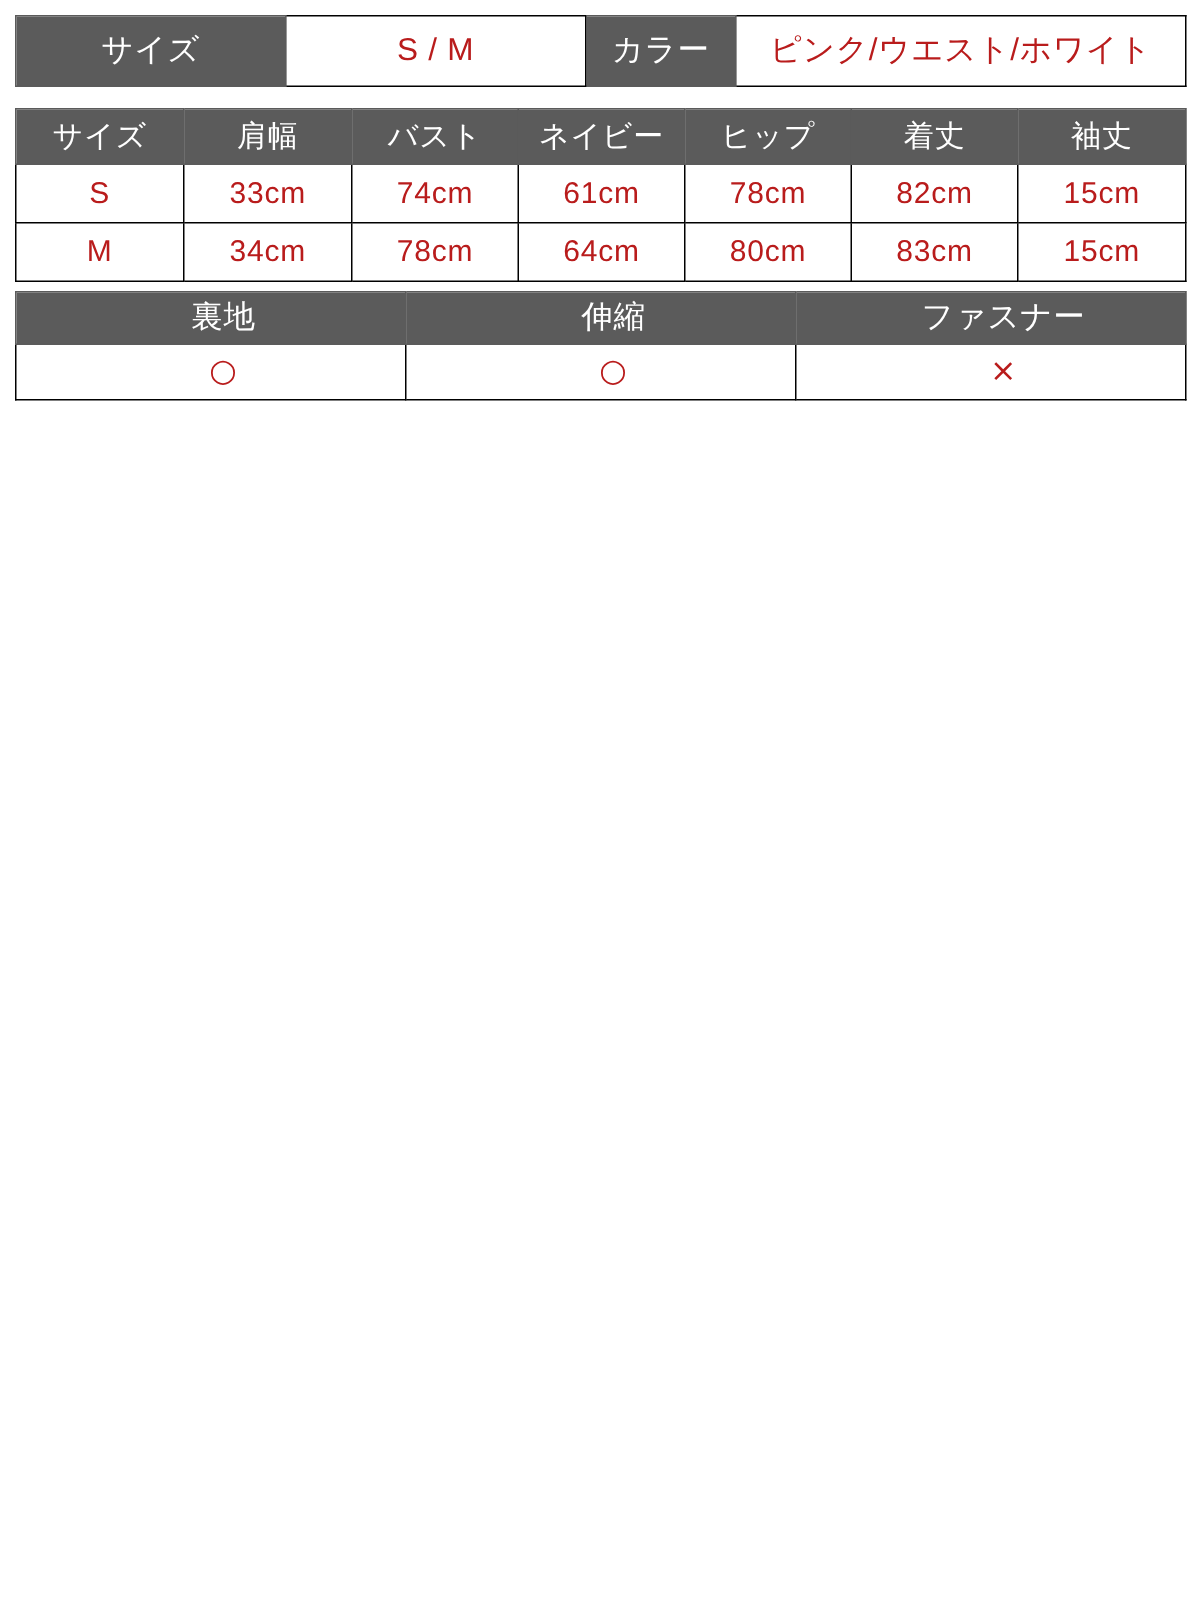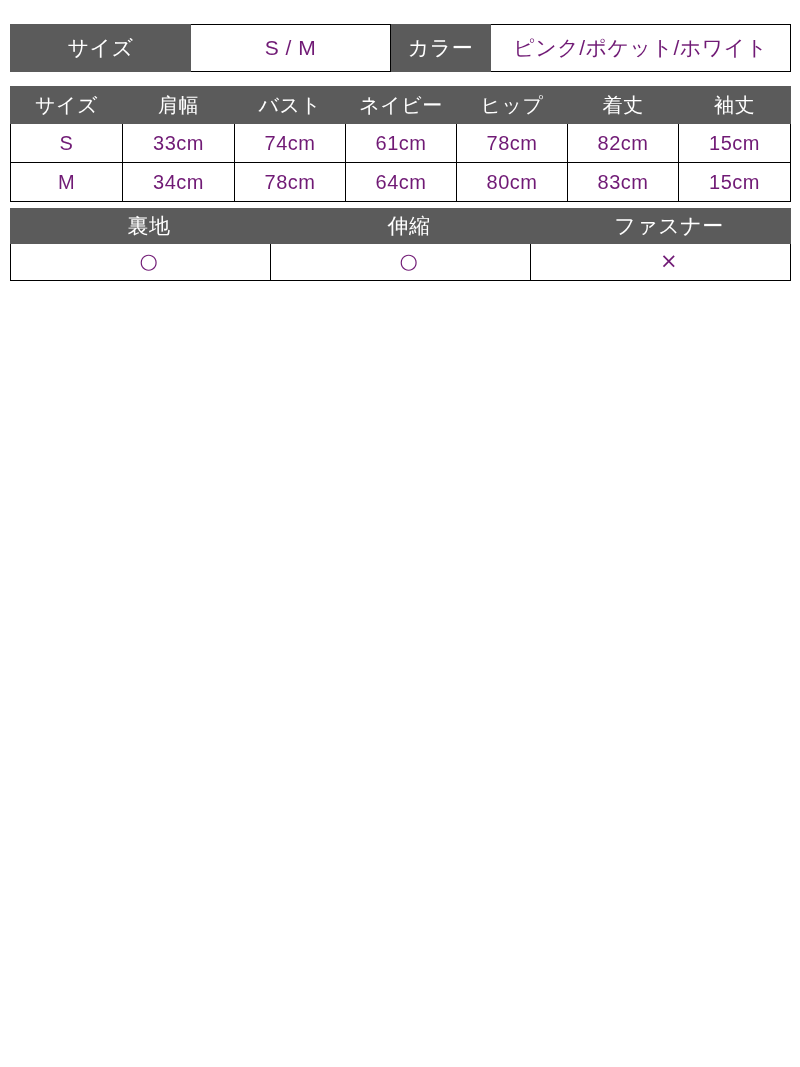--- a/index.html
+++ b/index.html
@@ -11,38 +11,38 @@
     width: 800px;
     height: 1067px;
     font-family: "Liberation Sans", "DejaVu Sans", sans-serif;
     position: relative;
     overflow: hidden;
   }
 
   .spec-sheet {
     position: absolute;
     left: 0;
-    top: 18px;
+    top: 4px;
     width: 800px;
   }
 
   table.spec {
     border-collapse: collapse;
     table-layout: fixed;
     margin: 0 10px;
     width: 780px;
   }
 
   table.spec td {
     border: 1px solid #000000;
     padding: 0;
     text-align: center;
     vertical-align: middle;
     font-size: 21px;
-    color: #701a75;
+    color: #b91c1c;
     background: #ffffff;
     line-height: 1.1;
     letter-spacing: 0.5px;
   }
 
   table.spec td.hd {
     background: #5b5b5b;
     color: #ffffff;
     border-color: #5b5b5b;
   }
@@ -81,21 +81,21 @@
       <col style="width:180px">
       <col style="width:200px">
       <col style="width:100px">
       <col style="width:300px">
     </colgroup>
     <tbody>
       <tr>
         <td class="hd">サイズ</td>
         <td>S / M</td>
         <td class="hd">カラー</td>
-        <td>ピンク/ポケット/ホワイト</td>
+        <td>ピンク/ウエスト/ホワイト</td>
       </tr>
     </tbody>
   </table>
 
   <table class="spec" id="tbl-measure">
     <colgroup>
       <col style="width:112px">
       <col style="width:112px">
       <col style="width:111px">
       <col style="width:111px">

